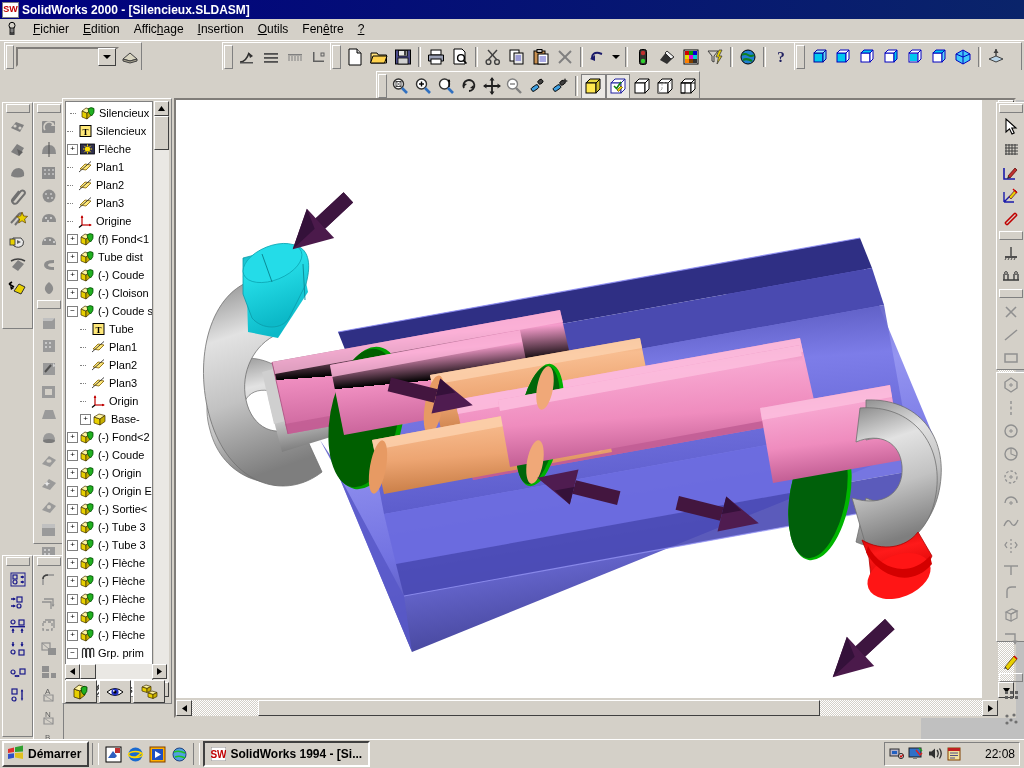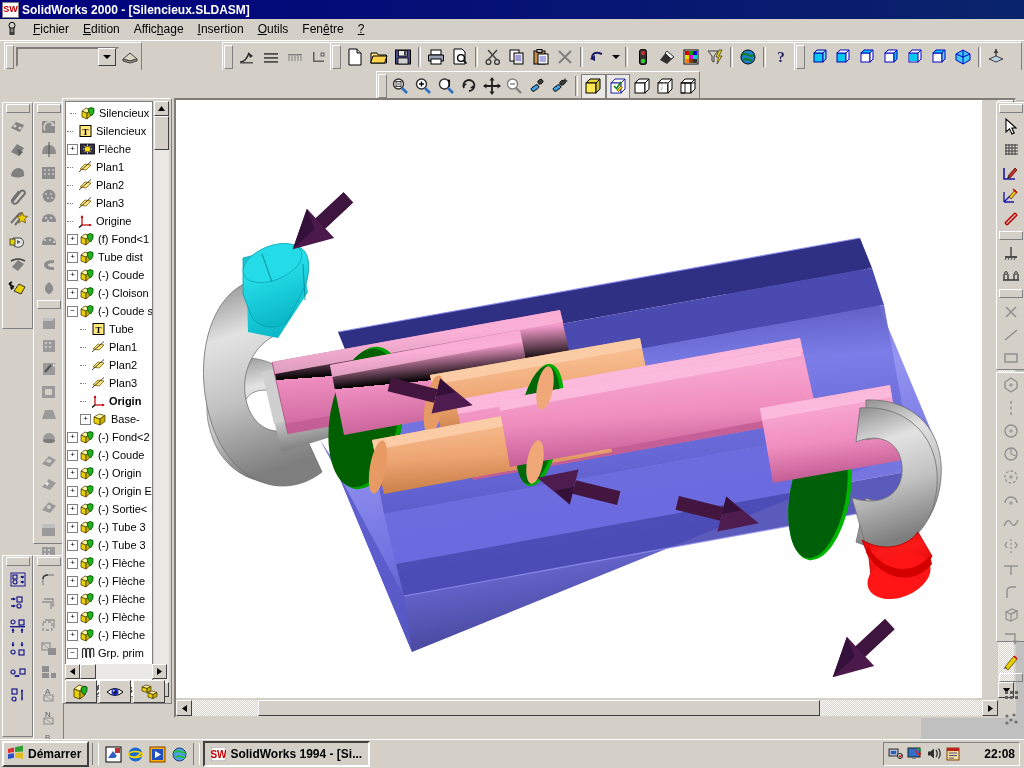--- a/index.html
+++ b/index.html
@@ -147,21 +147,21 @@
   .tb-sep{width:5px;height:22px;margin:0 3px;
      border-left:1px solid #808080;border-right:1px solid #fff;}
   .qlaunch{width:22px;height:22px;display:flex;align-items:center;justify-content:center;}
   .task-btn{height:22px;padding:0 6px;display:flex;align-items:center;gap:4px;
      background:#d4d0c8;border-top:2px solid #404040;border-left:2px solid #404040;
      border-right:2px solid #fff;border-bottom:2px solid #fff;font-size:12px;font-weight:bold;}
   .tray{position:absolute;right:2px;height:22px;display:flex;align-items:center;gap:3px;
      padding:0 4px;background:#d4d0c8;
      border-top:1px solid #808080;border-left:1px solid #808080;
      border-right:1px solid #fff;border-bottom:1px solid #fff;}
-  .clock{font-size:12px;margin-left:20px;font-weight:bold;}
+  .clock{font-size:12px;margin-left:20px;}
 </style>
 </head>
 <body>
 
 <div class="app">
 
   <div class="titlebar">
     <div class="title-icon">SW</div>
     <div class="title-text">SolidWorks 2000 - [Silencieux.SLDASM]</div>
   </div>
@@ -1079,21 +1079,21 @@
           <div class="tnode" style="padding-left: 14px;">
             <div class="tspacer">
               <div class="dash"></div>
             </div>
             <span class="ticon"><svg width="15" height="14" viewBox="0 0 15 14">
                 <path d="M2 9 L7 4 L13 5 L8 10 Z" fill="#ffe878" stroke="#806000" stroke-width="0.8"></path>
                 <line x1="1" y1="12" x2="13" y2="1.5" stroke="#303030" stroke-width="0.9"></line>
               </svg></span>
             <span class="tlabel">Plan3</span>
           </div>
-          <div class="tnode" style="padding-left: 14px; font-weight: bold;">
+          <div class="tnode" style="padding-left: 14px;">
             <div class="tspacer">
               <div class="dash"></div>
             </div>
             <span class="ticon"><svg width="15" height="14" viewBox="0 0 15 14">
                 <line x1="4" y1="11" x2="4" y2="2" stroke="#c00000" stroke-width="1.2"></line>
                 <polygon points="4,1 2.7,4 5.3,4" fill="#c00000"></polygon>
                 <line x1="4" y1="11" x2="13" y2="11" stroke="#c00000" stroke-width="1.2"></line>
                 <polygon points="14,11 11,9.7 11,12.3" fill="#c00000"></polygon>
                 <line x1="4" y1="11" x2="1" y2="13.5" stroke="#000" stroke-width="1.2"></line>
               </svg></span>

